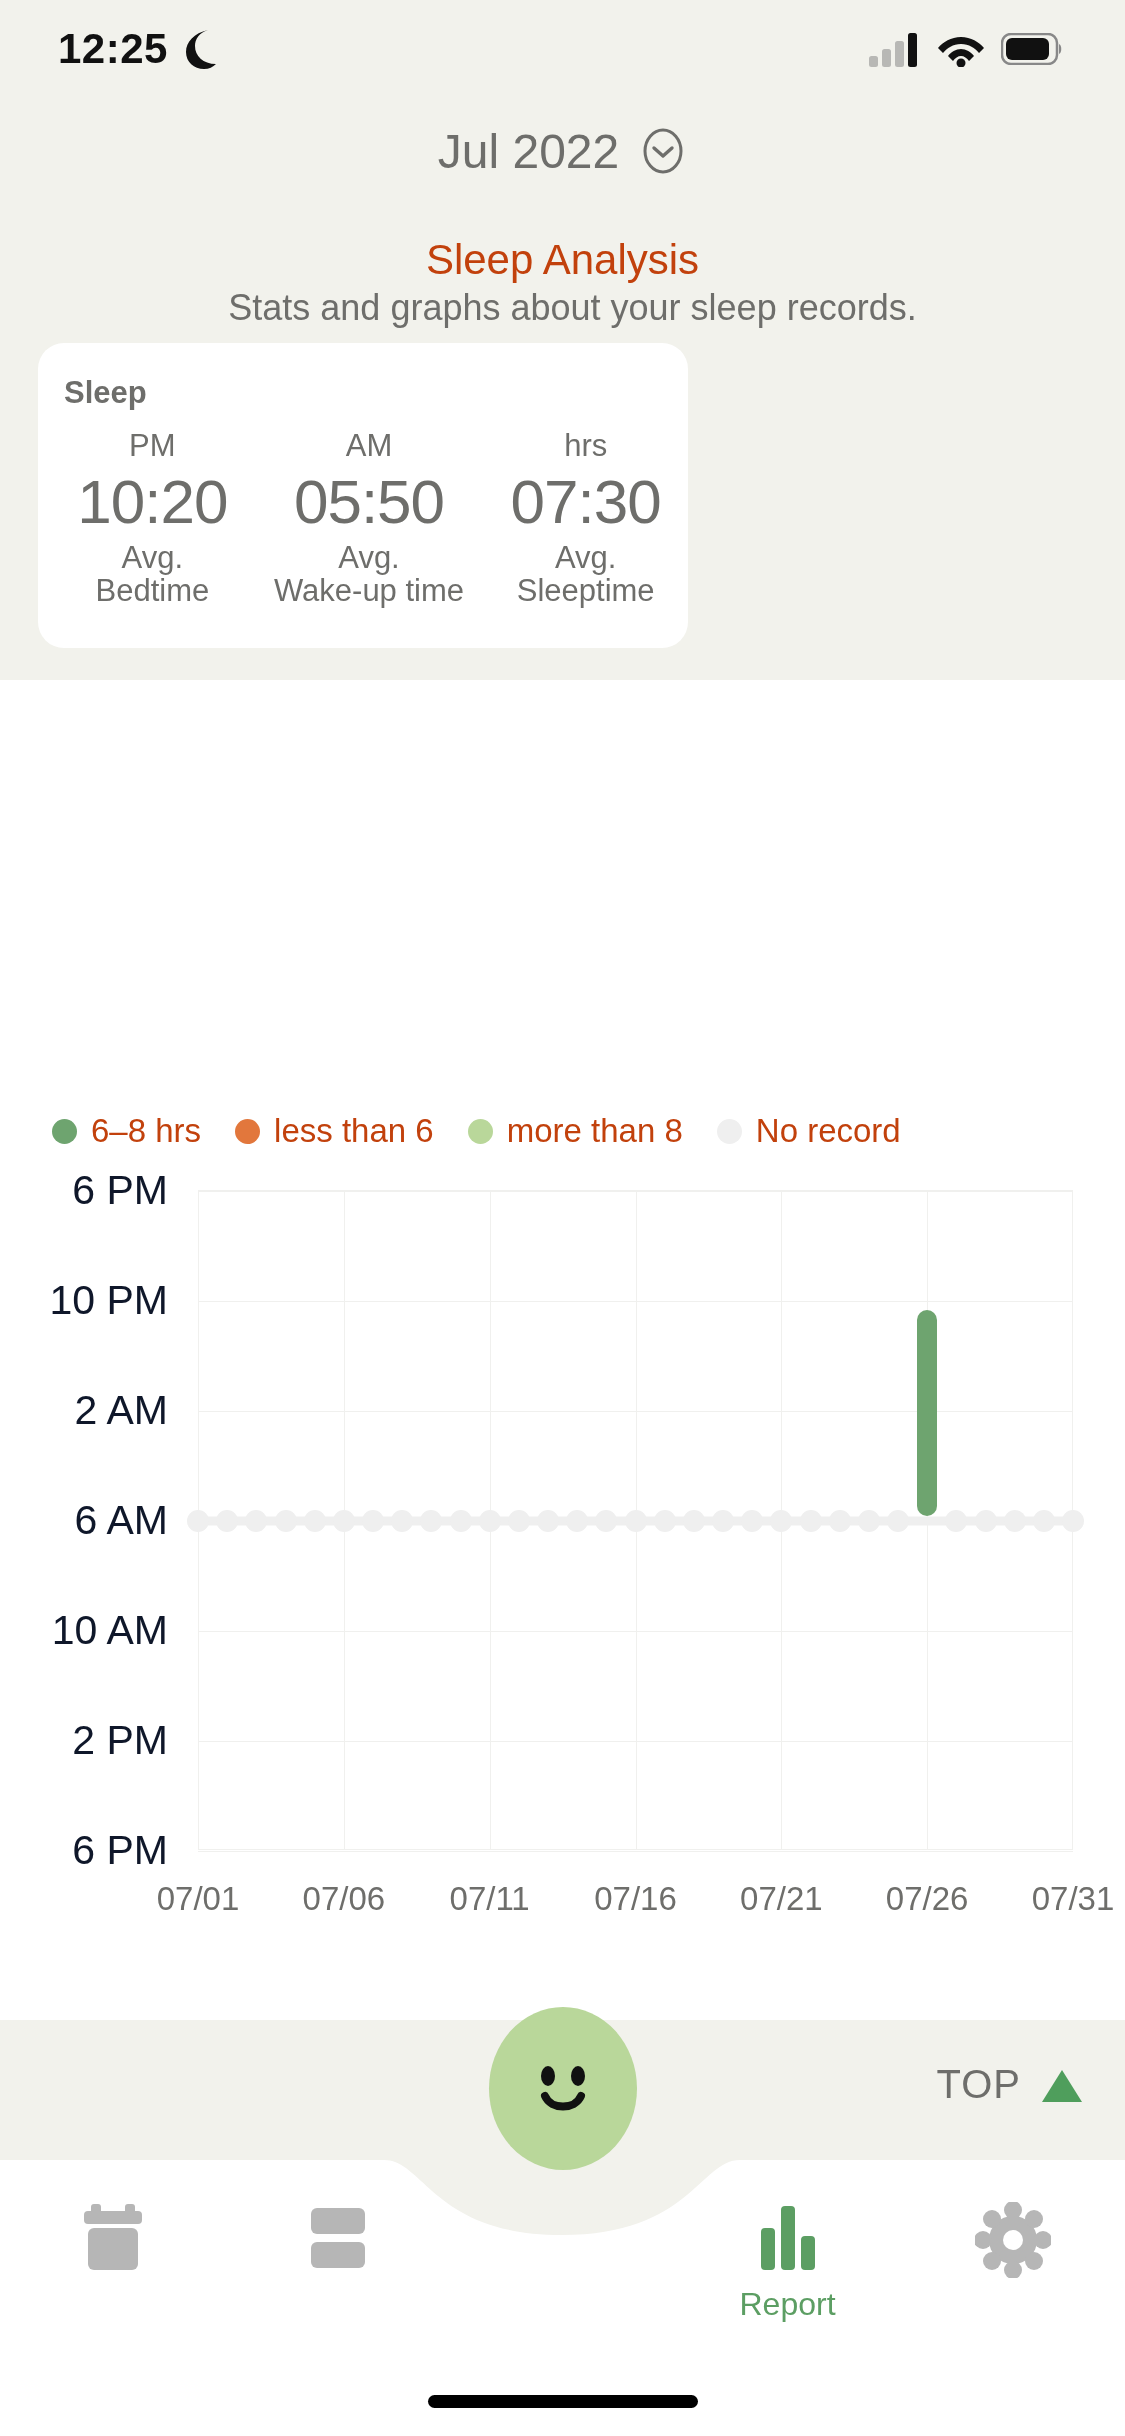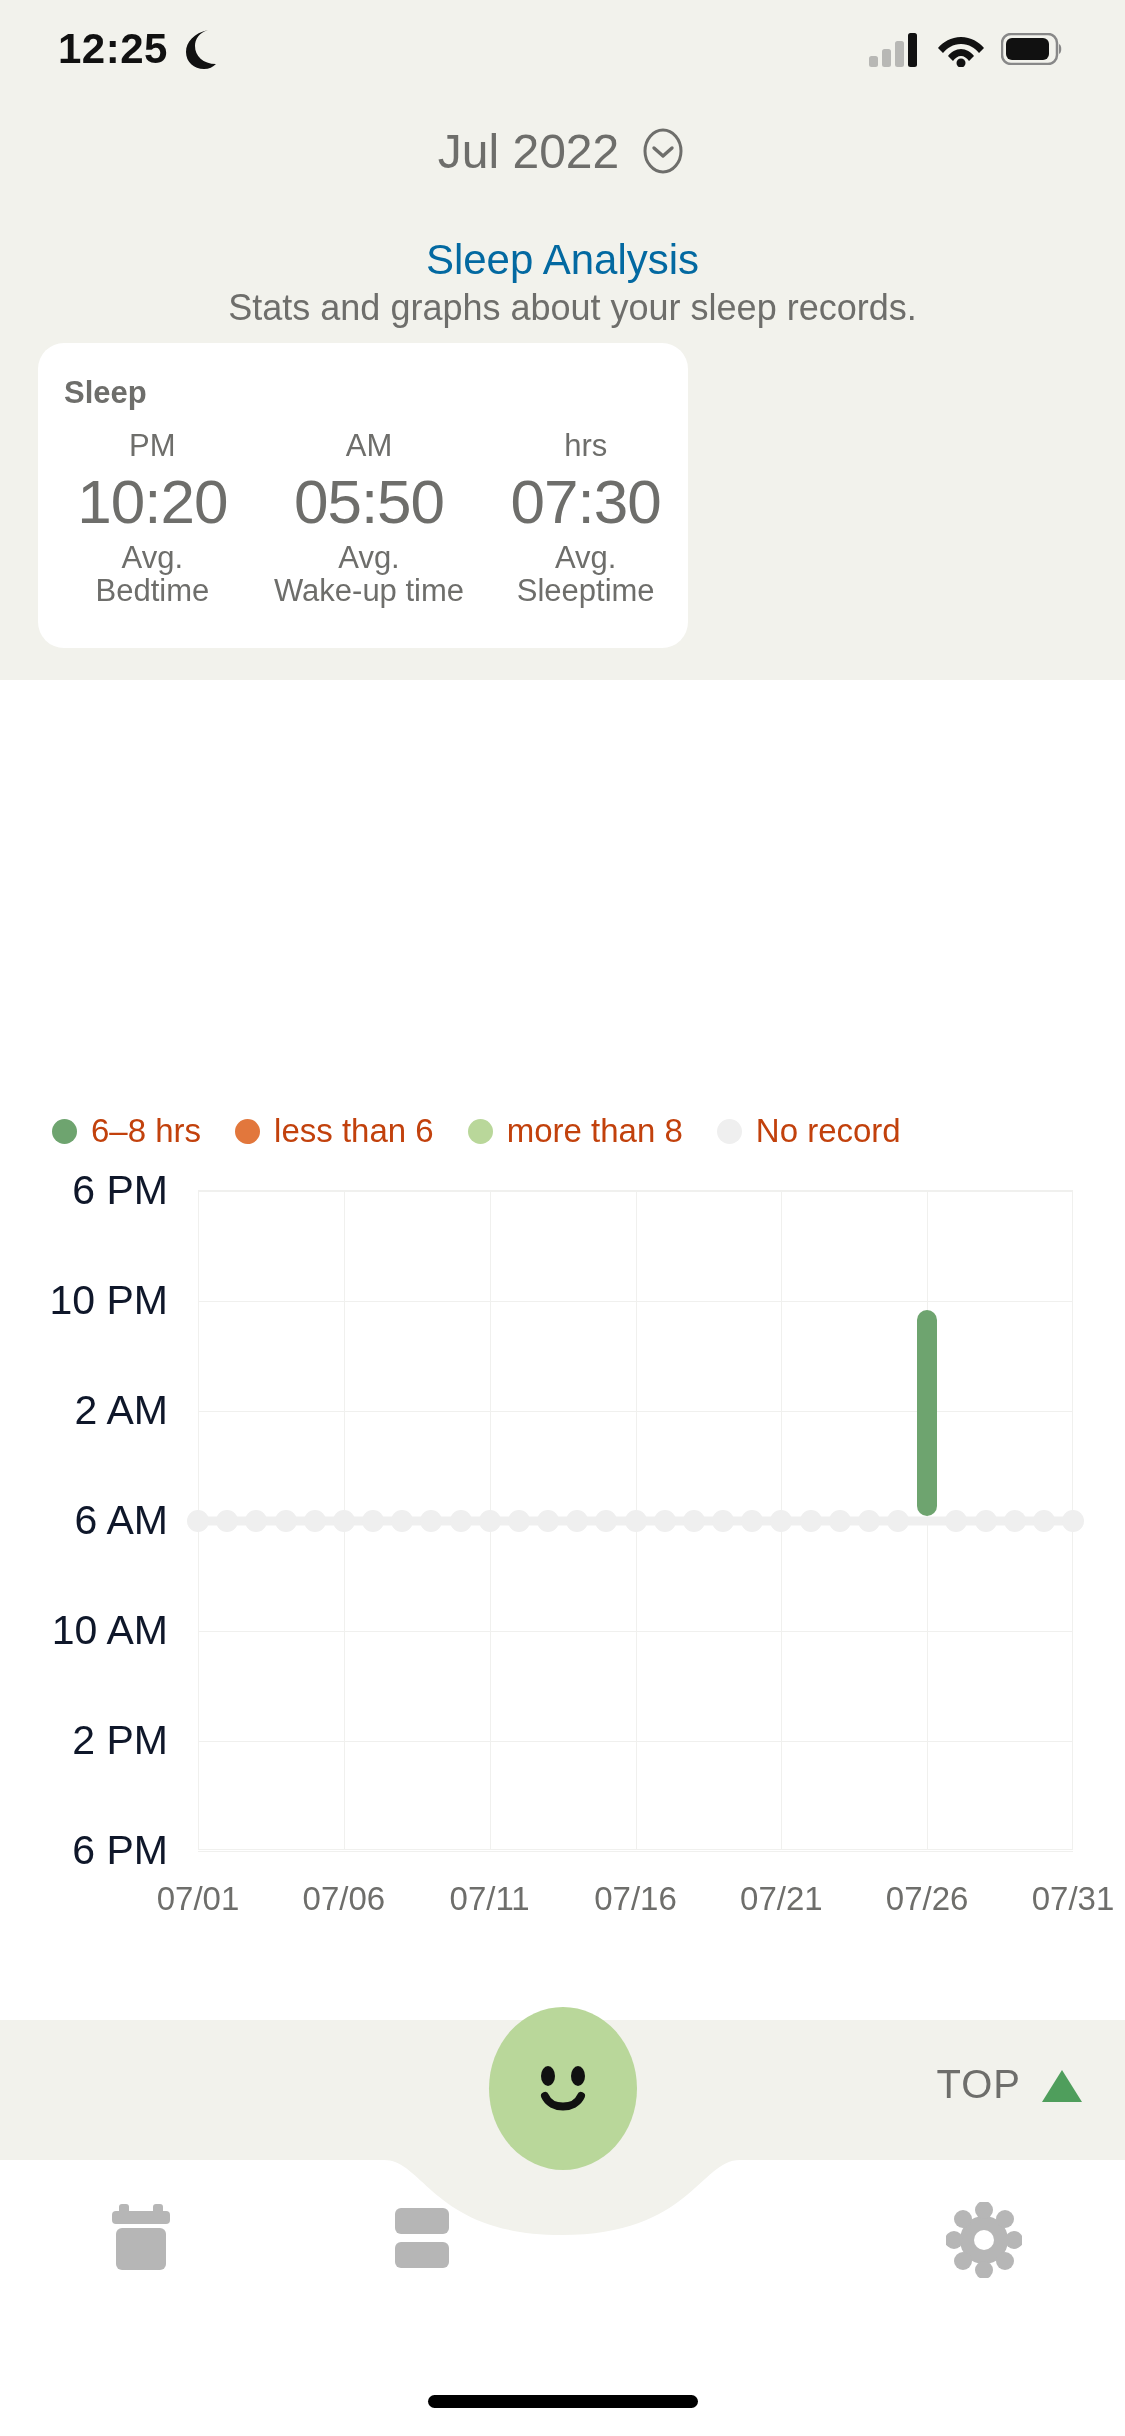--- a/index.html
+++ b/index.html
@@ -25,21 +25,21 @@
   
   #month-header{
     position:absolute; top:108px; left:0; width:1125px; height:86px;
     display:flex; align-items:center; justify-content:center; gap:20px;
   }
   #month-label{ font-size:48px; color:#6e6e6b; }
 
   
   #page-title{
     position:absolute; top:236px; left:0; width:1125px;
-    text-align:center; font-size:42px; color:#0369a1;
+    text-align:center; font-size:42px; color:#c2410c;
   }
   #page-subtitle{
     position:absolute; top:287px; left:0; width:1125px;
     text-align:center; font-size:36px; color:#6e6e6b;padding-left:20px;
   }
 
   
   #sleep-card{
     position:absolute; top:343px; left:38px;
     width:650px; height:305px;
@@ -329,20 +329,28 @@
 
     <div class="nav-item">
       <svg width="66" height="70" viewBox="0 0 66 70">
         <rect x="6" y="6" width="54" height="26" rx="6" fill="#b6b6b6"></rect>
         <rect x="6" y="40" width="54" height="26" rx="6" fill="#b6b6b6"></rect>
       </svg>
     </div>
 
     <div class="nav-item"></div>
 
+    <div class="nav-item">
+      <svg width="70" height="70" viewBox="0 0 70 70">
+        <rect x="8" y="26" width="14" height="42" rx="4" fill="#5c9e63"></rect>
+        <rect x="28" y="4" width="14" height="64" rx="4" fill="#5c9e63"></rect>
+        <rect x="48" y="34" width="14" height="34" rx="4" fill="#5c9e63"></rect>
+      </svg>
+      <span class="nav-label">Report</span>
+    </div>
 
     <div class="nav-item">
       <svg width="76" height="76" viewBox="0 0 76 76">
         <g fill="#b6b6b6">
           <circle cx="38" cy="38" r="24"></circle>
           <circle cx="38" cy="8" r="9"></circle>
           <circle cx="38" cy="68" r="9"></circle>
           <circle cx="8" cy="38" r="9"></circle>
           <circle cx="68" cy="38" r="9"></circle>
           <circle cx="17" cy="17" r="9"></circle>

